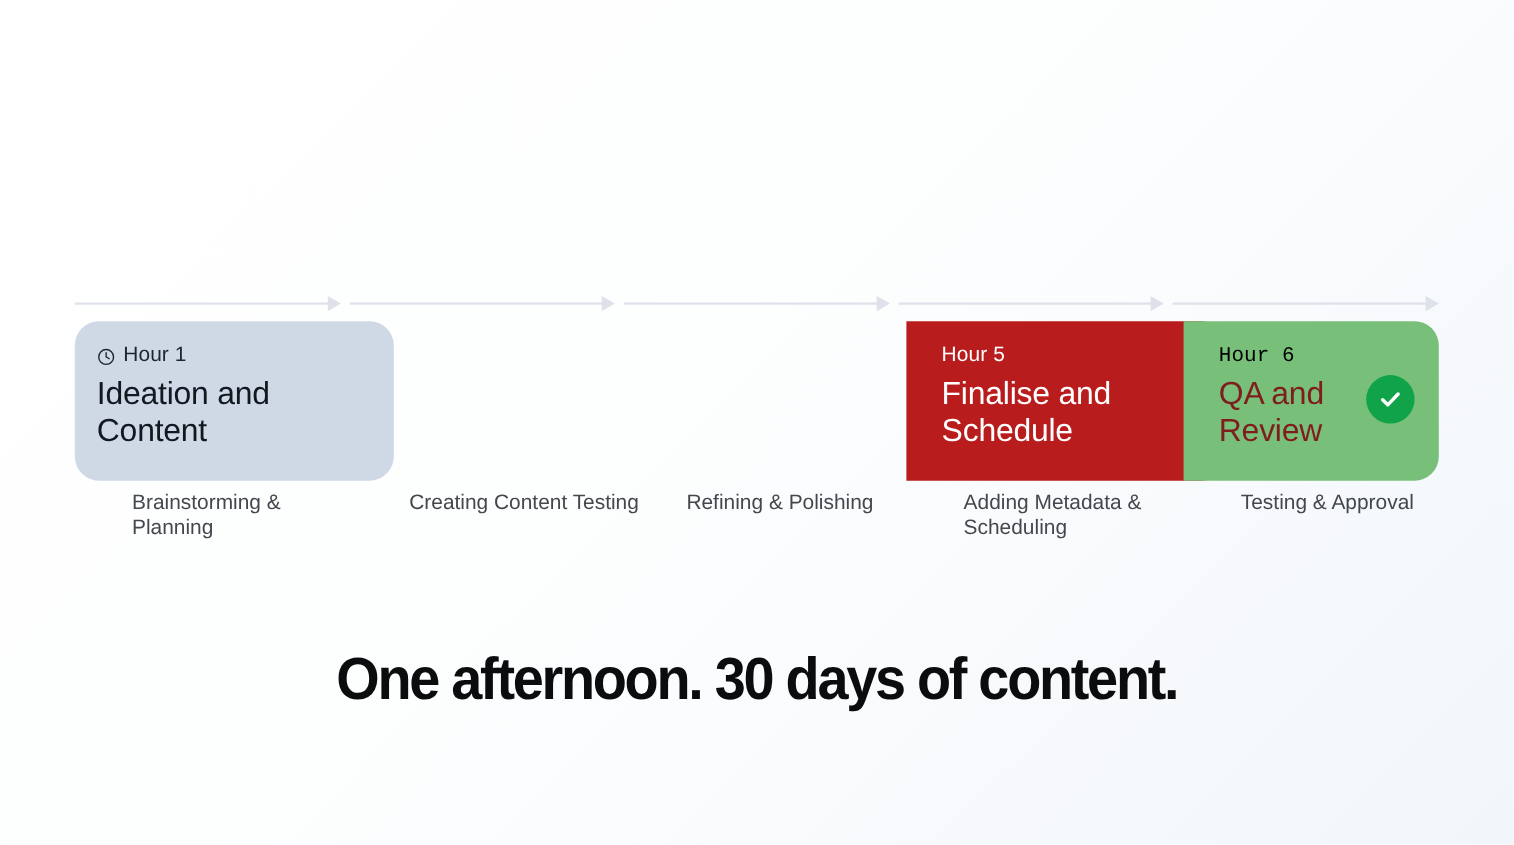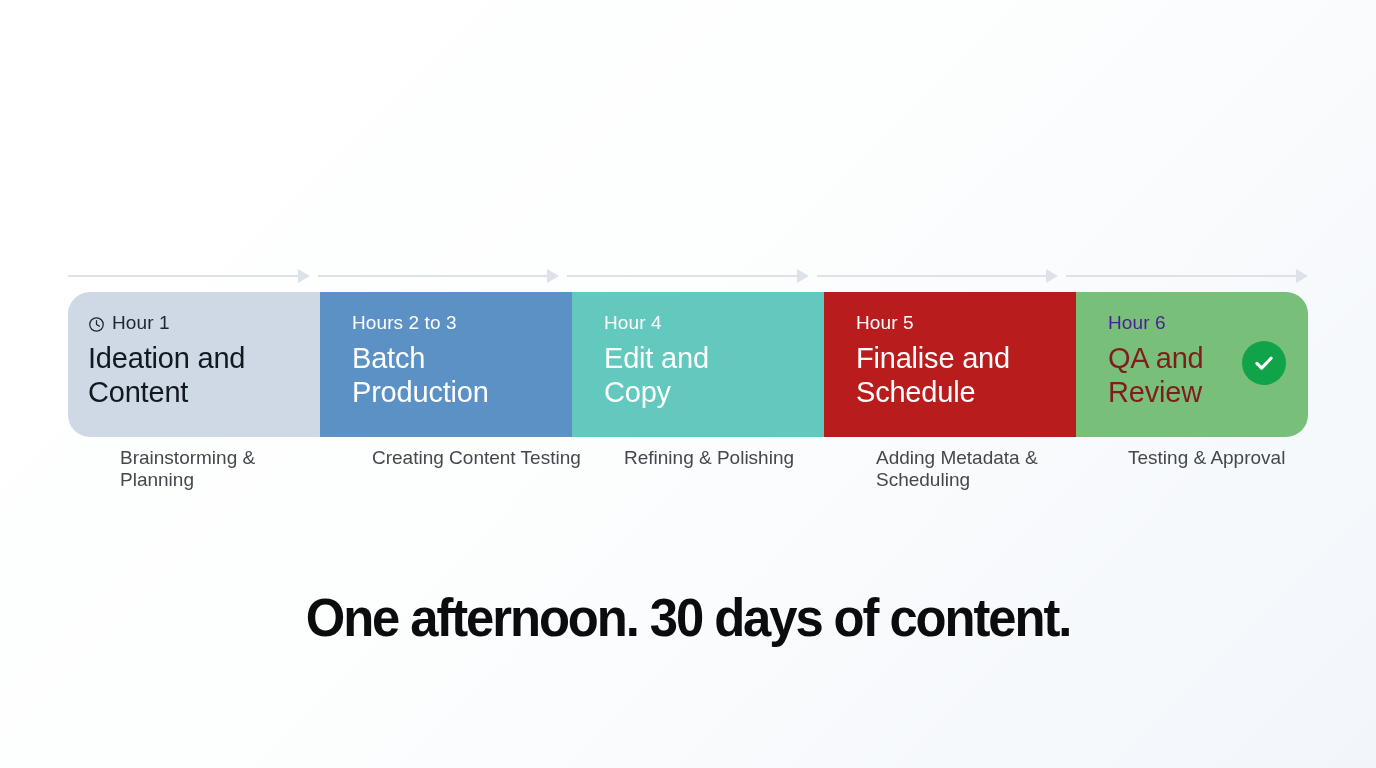--- a/index.html
+++ b/index.html
@@ -169,51 +169,37 @@
         <div class="head" style="border-left-color: rgb(221, 226, 234);"></div>
       </div>
       <div class="arrow-seg">
         <div class="shaft" style="background: rgb(221, 226, 234);"></div>
         <div class="head" style="border-left-color: rgb(221, 226, 234);"></div>
       </div>
     </div>
 
   <div class="chain" id="chain">
       <div class="step" style="left: 1008px; width: 232px; background: rgb(120, 192, 122); z-index: 5; border-radius: 0px 22px 22px 0px; box-shadow: none;">
-        <div class="step-hour" style="color: #4c1d95;">
+        <div class="step-hour" style="color: #000000; font-family: Liberation Mono, monospace;">
           <span>Hour 6</span>
         </div>
         <div class="step-title" style="color: #7f1d1d;">QA and
 Review</div>
         <div class="check-badge" style="background: rgb(16, 163, 73);">
           <svg viewBox="0 0 24 24" width="26" height="26">
             <path d="M5.5 12.4l4.3 4.3 8.7-9.1" fill="none" stroke="#ffffff" stroke-width="2.9" stroke-linecap="round" stroke-linejoin="round"></path>
           </svg>
         </div>
       </div>
       <div class="step" style="left: 756px; width: 290px; background: #b91c1c; z-index: 4; border-radius: 0px 22px 22px 0px;">
         <div class="step-hour" style="color: rgb(255, 255, 255);">
           <span>Hour 5</span>
         </div>
         <div class="step-title" style="color: rgb(255, 255, 255);">Finalise and
 Schedule</div>
-      </div>
-      <div class="step" style="left: 504px; width: 290px; background: rgb(99, 200, 189); z-index: 3; border-radius: 0px 22px 22px 0px;">
-        <div class="step-hour" style="color: rgb(255, 255, 255);">
-          <span>Hour 4</span>
-        </div>
-        <div class="step-title" style="color: rgb(255, 255, 255);">Edit and
-Copy</div>
-      </div>
-      <div class="step" style="left: 252px; width: 290px; background: rgb(91, 145, 196); z-index: 2; border-radius: 0px 22px 22px 0px;">
-        <div class="step-hour" style="color: rgb(255, 255, 255);">
-          <span>Hours 2 to 3</span>
-        </div>
-        <div class="step-title" style="color: rgb(255, 255, 255);">Batch
-Production</div>
       </div>
       <div class="step first" style="left: 0px; width: 290px; background: rgb(206, 217, 229); z-index: 1; border-radius: 22px; padding-left: 20px;">
         <div class="step-hour" style="color: rgb(29, 38, 48);">
           <span class="clock-icon"><svg viewBox="0 0 24 24" width="17" height="17">
               <circle cx="12" cy="12" r="9.5" fill="none" stroke="#1d2630" stroke-width="1.8"></circle>
               <path d="M12 6.6V12l4 2.3" fill="none" stroke="#1d2630" stroke-width="1.8" stroke-linecap="round" stroke-linejoin="round"></path>
             </svg></span>
           <span>Hour 1</span>
         </div>
         <div class="step-title" style="color: rgb(18, 24, 32);">Ideation and

